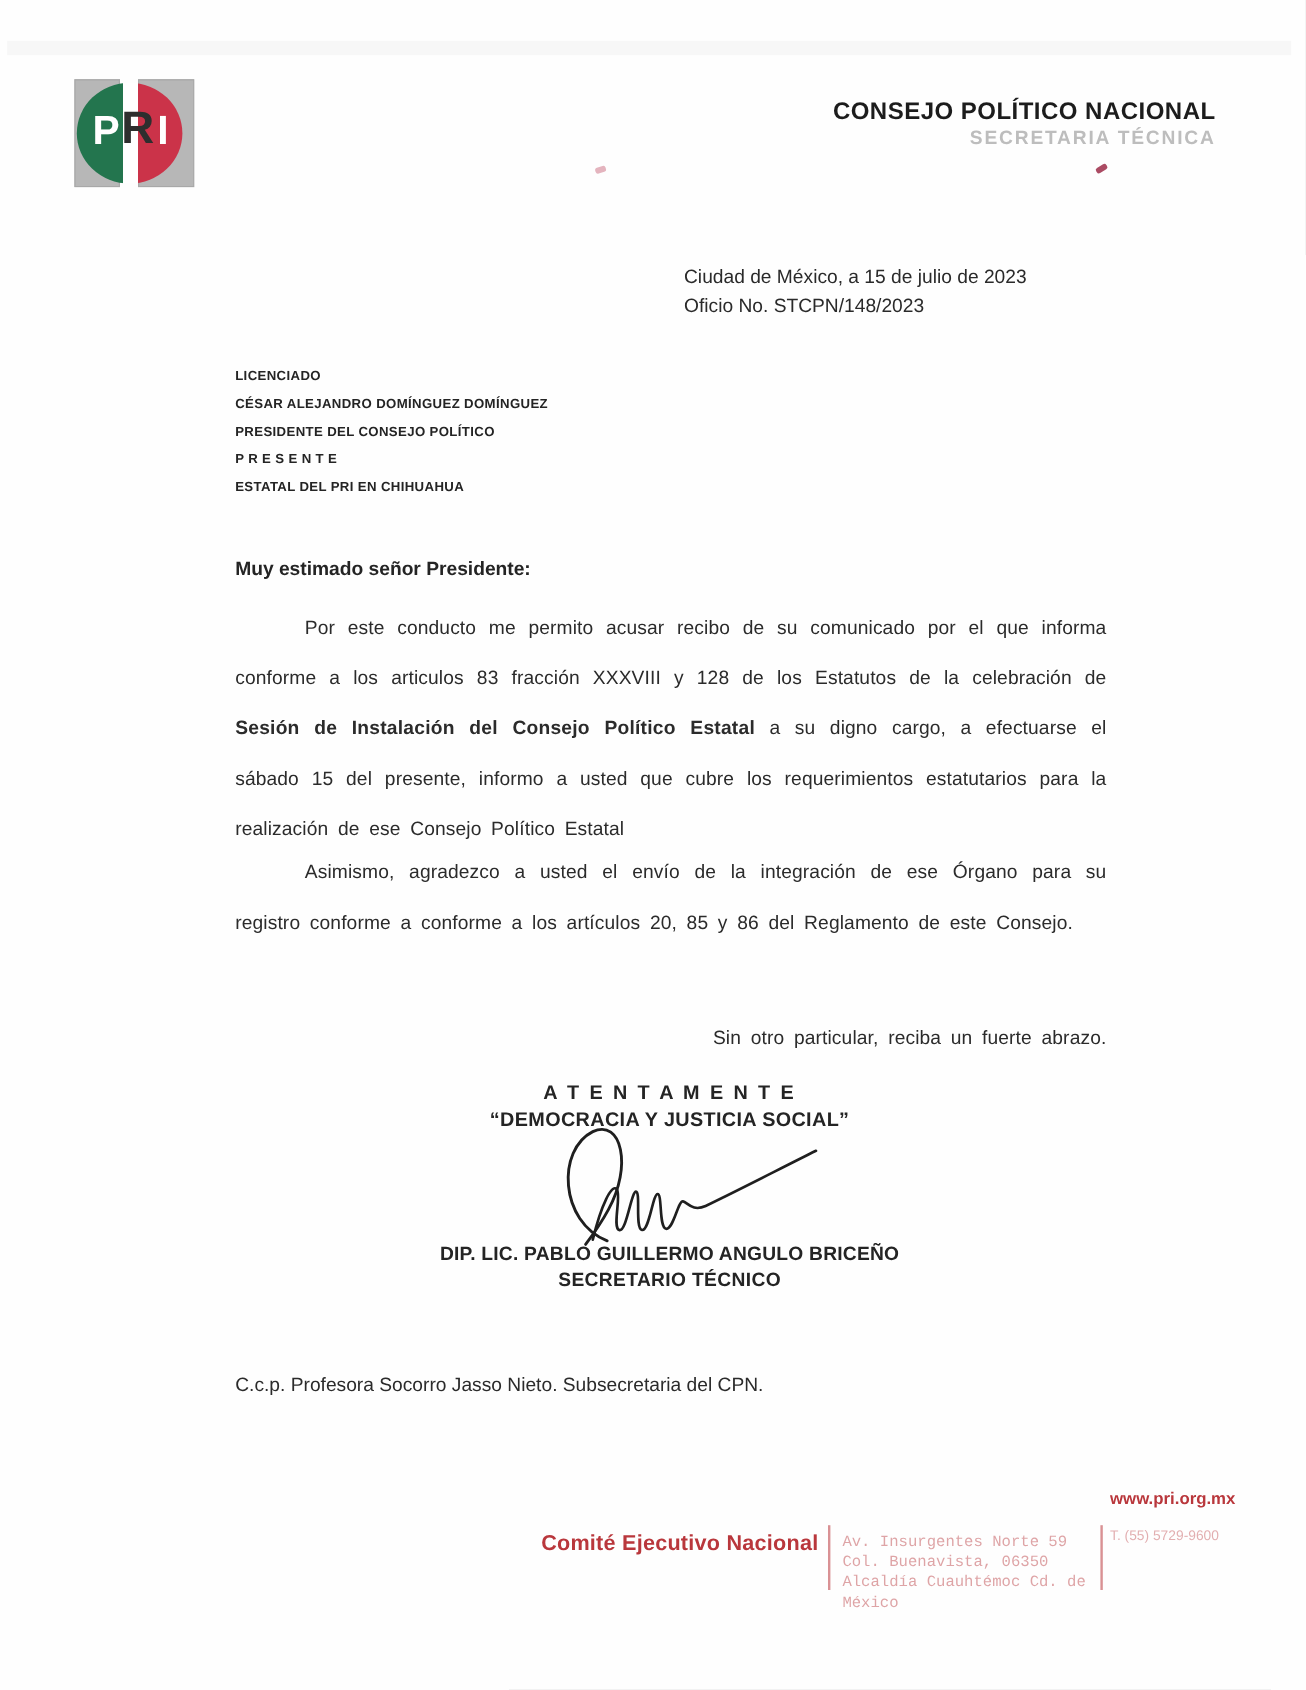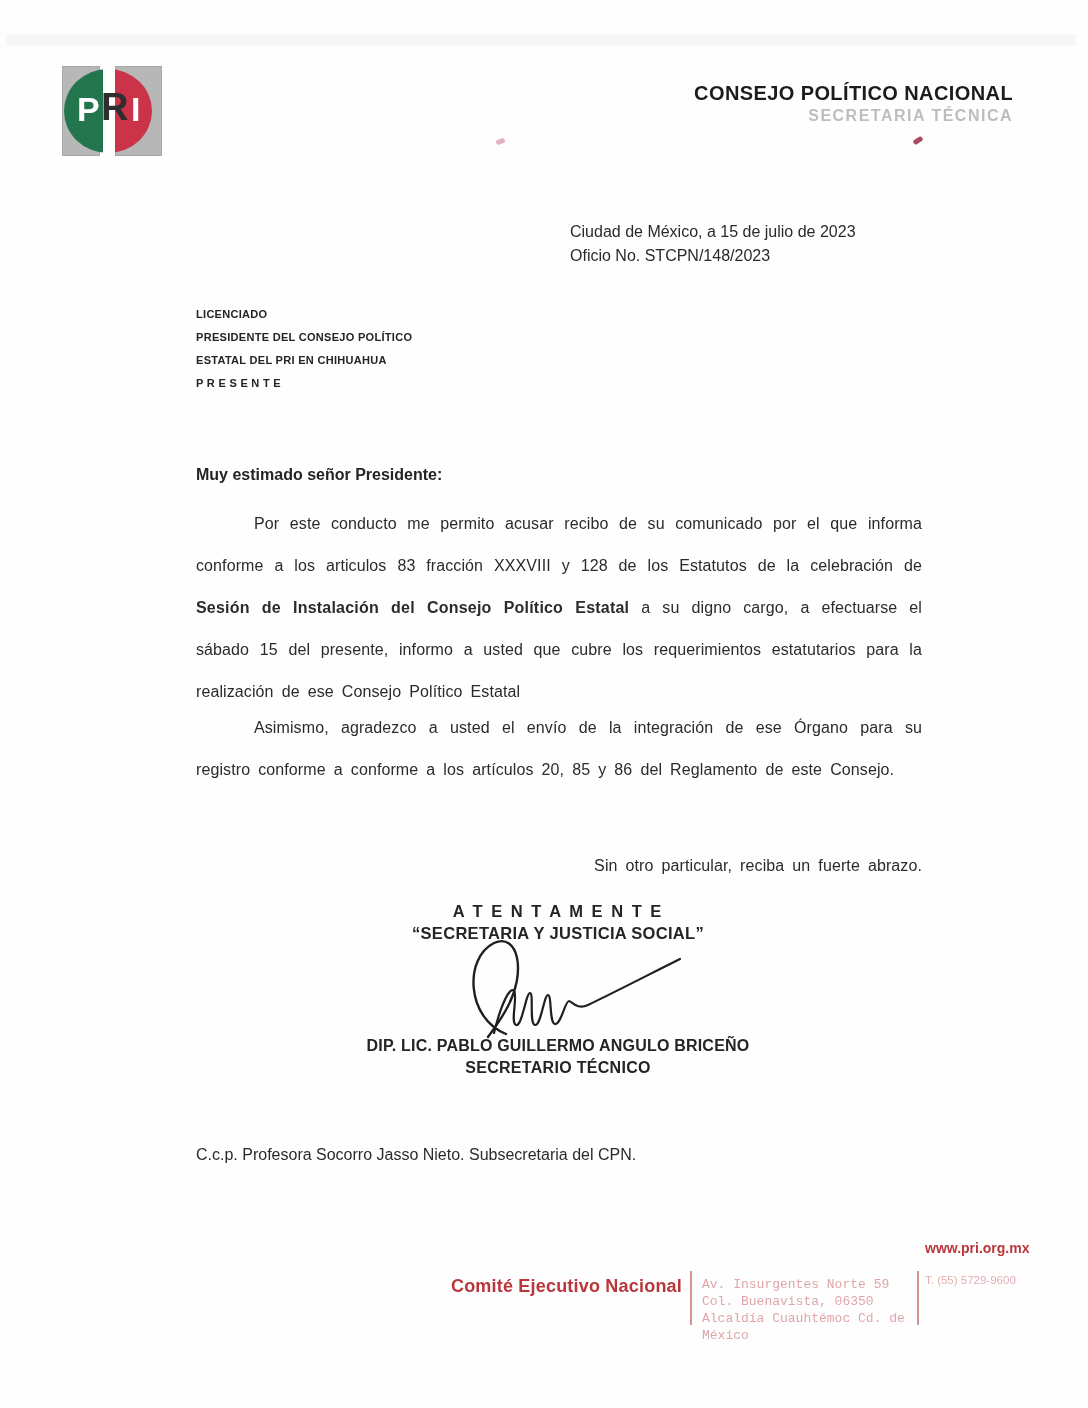--- a/index.html
+++ b/index.html
@@ -108,36 +108,37 @@
   <div class="org-title">CONSEJO POLÍTICO NACIONAL</div>
   <div class="org-subtitle">SECRETARIA TÉCNICA</div>
 
   <div class="dateline">
     <div>Ciudad de México, a 15 de julio de 2023</div>
     <div>Oficio No. STCPN/148/2023</div>
   </div>
 
   <div class="recipient">
     <div>LICENCIADO</div>
+    <div>CÉSAR ALEJANDRO DOMÍNGUEZ DOMÍNGUEZ</div>
     <div>PRESIDENTE DEL CONSEJO POLÍTICO</div>
+    <div>P R E S E N T E</div>
     <div>ESTATAL DEL PRI EN CHIHUAHUA</div>
-    <div>P R E S E N T E</div>
   </div>
 
   <div class="salutation">Muy estimado señor Presidente:</div>
 
   <div class="para p1"><span>Por este conducto me permito acusar recibo de su comunicado por el que informa conforme a los articulos 83 fracción XXXVIII y 128 de los Estatutos de la celebración de </span><b>Sesión de Instalación del Consejo Político Estatal</b><span> a su digno cargo, a efectuarse el sábado 15 del presente, informo a usted que cubre los requerimientos estatutarios para la realización de ese Consejo Político Estatal</span></div>
 
   <div class="para p2">Asimismo, agradezco a usted el envío de la integración de ese Órgano para su registro conforme a conforme a los artículos 20, 85 y 86 del Reglamento de este Consejo.</div>
 
   <div class="para p3">Sin otro particular, reciba un fuerte abrazo.</div>
 
   <div class="closing">
     <div class="atent">A T E N T A M E N T E</div>
-    <div class="lema">“SECRETARIA Y JUSTICIA SOCIAL”</div>
+    <div class="lema">“DEMOCRACIA Y JUSTICIA SOCIAL”</div>
   </div>
 
   <svg class="signature-svg" width="270" height="110" viewBox="0 0 270 110">
     <path d="M 78 104 C 38 88, 36 28, 66 13 C 90 2, 99 42, 79 78 C 72 91, 63 103, 60 107" fill="none" stroke="#1f1f1f" stroke-width="2.4" stroke-linecap="round"></path>
     <path d="M 66 103 C 73 74, 82 56, 86 61 C 90 66, 82 93, 88 95 C 94 97, 98 63, 102 63 C 106 63, 101 94, 107 95 C 113 96, 116 65, 120 65 C 124 65, 121 93, 127 94 C 133 95, 137 71, 141 71 C 145 72, 149 80, 160 75 C 185 63, 218 46, 252 29" fill="none" stroke="#1f1f1f" stroke-width="2.2" stroke-linecap="round"></path>
   </svg>
 
   <div class="signer">
     <div class="name">DIP. LIC. PABLO GUILLERMO ANGULO BRICEÑO</div>
     <div class="title">SECRETARIO TÉCNICO</div>

